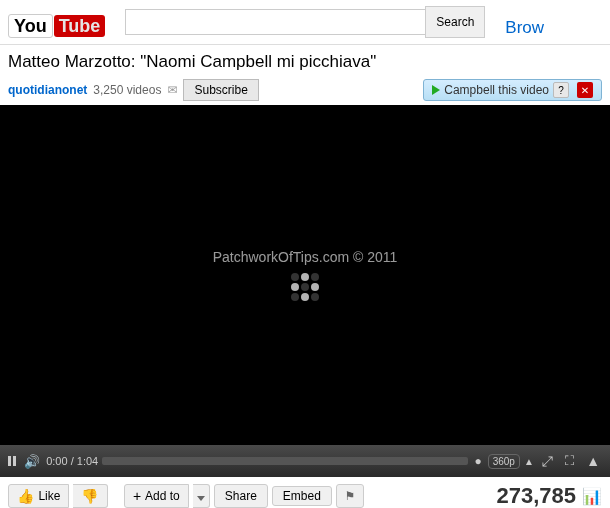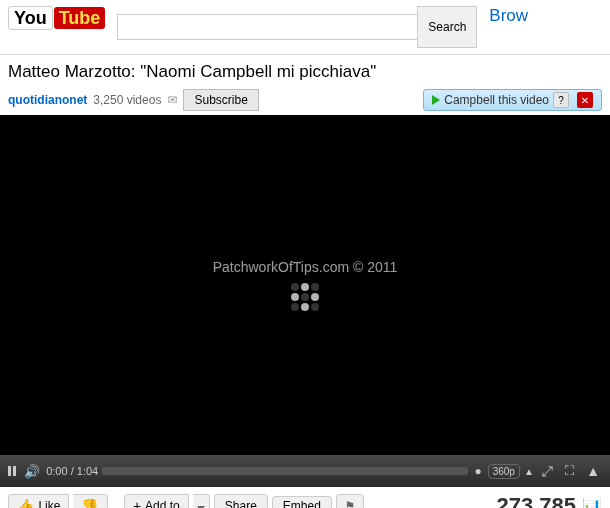--- a/index.html
+++ b/index.html
@@ -7,24 +7,24 @@
       font-family: Arial, sans-serif;
       font-size: 13px;
       background: #fff;
       width: 610px;
       overflow: hidden;
     }
 
     
     .header {
       display: flex;
-      align-items: flex-start;
+      align-items: flex-end;
       padding: 6px 8px;
       border-bottom: 1px solid #ddd;
-      gap: 12px;
+      gap: 20px;
     }
     .youtube-logo {
       display: flex;
       align-items: center;
       flex-shrink: 0;
     }
     .logo-you {
       background: #fff;
       border: 1px solid #ccc;
       border-radius: 3px;
@@ -33,41 +33,41 @@
       font-weight: bold;
       color: #000;
       line-height: 1;
     }
     .logo-tube {
       background: #cc0000;
       border-radius: 3px;
       padding: 2px 5px;
       font-size: 18px;
       font-weight: bold;
-      color: #fde047;
+      color: #e5e5e5;
       line-height: 1;
       margin-left: 1px;
     }
     .search-bar {
       display: flex;
       align-items: center;
       flex: 1;
       max-width: 360px;
     }
     .search-input {
       flex: 1;
       height: 26px;
       border: 1px solid #ccc;
       border-right: none;
       padding: 0 6px;
       font-size: 13px;
       outline: none;
     }
     .search-btn {
-      height: 42px;
+      height: 32px;
       padding: 0 10px;
       background: #f0f0f0;
       border: 1px solid #ccc;
       cursor: pointer;
       font-size: 12px;
       white-space: nowrap;
     }
     .brow-link {
       color: #0066cc;
       font-size: 17px;

